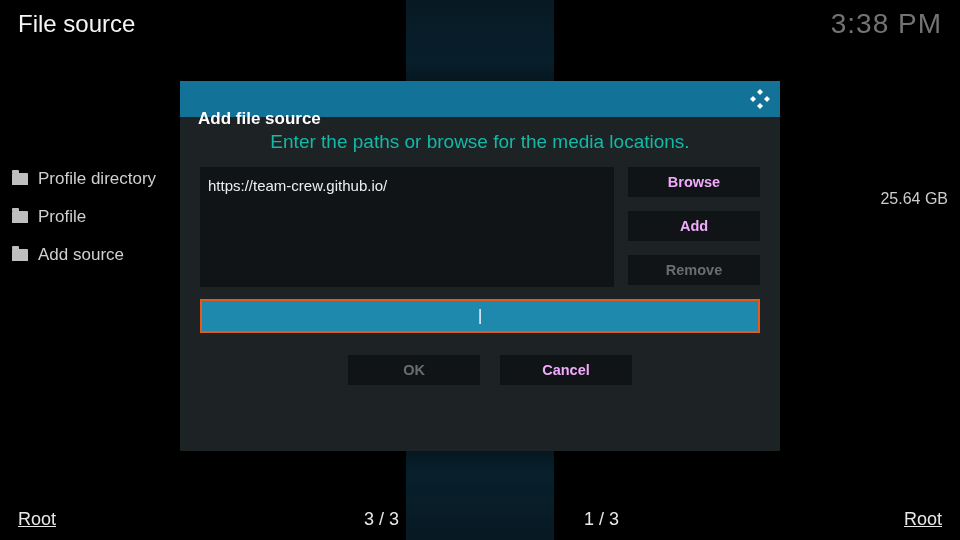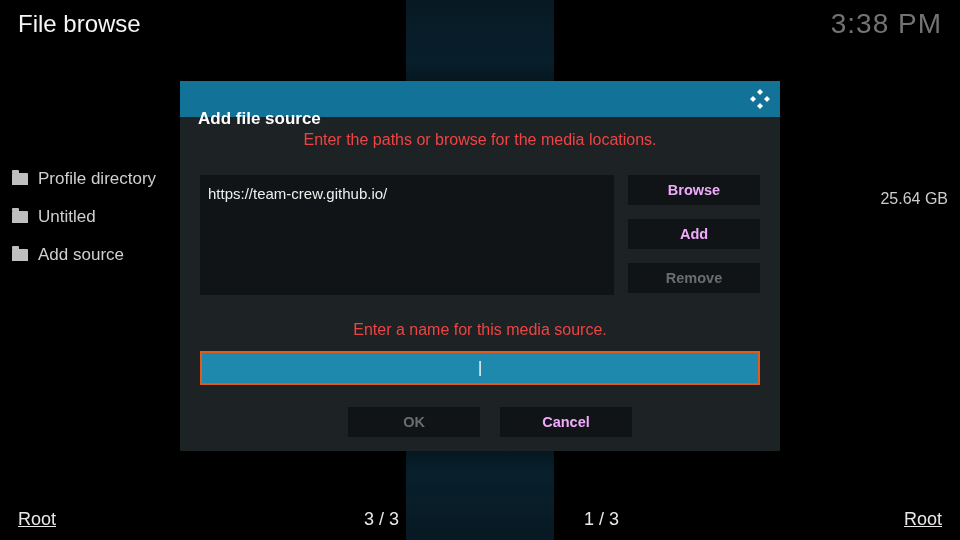--- a/index.html
+++ b/index.html
@@ -96,26 +96,26 @@
     margin-top: 40px;
   }
   .dialog-title .logo {
     margin-left: auto;
     width: 24px; height: 24px;
     position: relative;
   }
   .dialog-title .logo svg { width: 24px; height: 24px; }
   .prompt1, .prompt2 {
     text-align: center;
-    font-size: 16px; color: #ef4444;
+    font-size: 19px; color: #14b8a6;
     margin-top: 14px;
   }
   .paths-area {
     display: flex;
-    margin: 26px 20px 0 20px;
+    margin: 14px 20px 0 20px;
     gap: 14px;
   }
   .paths-box {
     flex: 1;
     height: 120px;
     background: #111416;
     padding: 8px 6px;
   }
   .path-entry {
     font-size: 15px;
@@ -163,31 +163,31 @@
     margin-top: 22px;
     padding-left: 20px;
   }
   .dlg-actions .kbtn { width: 132px; }
 </style>
 </head>
 <body>
 
 <div class="bg-col"></div>
 
-<div class="hdr">File browse</div>
+<div class="hdr">File source</div>
 <div class="clock">3:38 PM</div>
 
 <div class="file-list left">
   <div class="file-row">
     <span class="ficon"></span>
     <span>Profile directory</span>
   </div>
   <div class="file-row">
     <span class="ficon"></span>
-    <span>Untitled</span>
+    <span>Profile</span>
   </div>
   <div class="file-row">
     <span class="ficon"></span>
     <span>Add source</span>
   </div>
 </div>
 
 <div class="file-list right">
   <div class="file-row" style="height:20px"></div>
   <div class="file-row">
@@ -224,21 +224,20 @@
     <div class="paths-box">
       <div class="path-entry">https://team-crew.github.io/</div>
     </div>
     <div class="side-btns">
       <div class="kbtn">Browse</div>
       <div class="kbtn">Add</div>
       <div class="kbtn disabled">Remove</div>
     </div>
   </div>
 
-  <div class="prompt2">Enter a name for this media source.</div>
 
   <div class="name-input-wrap">
     <input class="name-input" type="text" value="" style="">
     <span class="name-caret">|</span>
   </div>
 
   <div class="dlg-actions">
     <div class="kbtn disabled">OK</div>
     <div class="kbtn">Cancel</div>
   </div>

